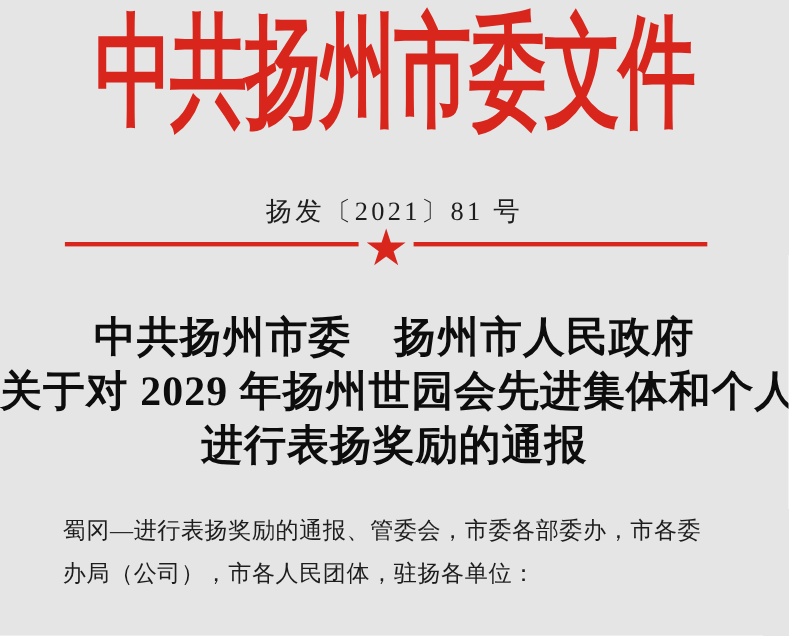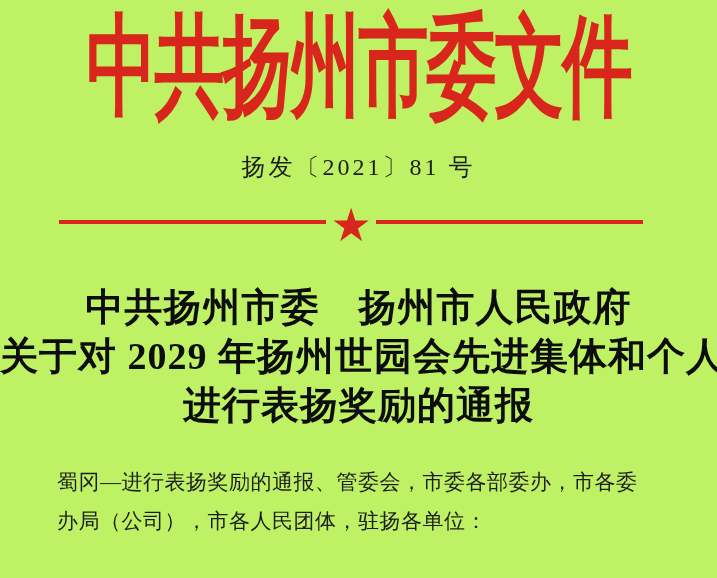--- a/index.html
+++ b/index.html
@@ -4,21 +4,21 @@
 <style>
   html, body {
     margin: 0;
     padding: 0;
     background: #ffffff;
   }
   .page {
     position: relative;
     width: 717px;
     height: 578px;
-    background: #bef264;
+    background: #e5e5e5;
     overflow: hidden;
     font-family: "Liberation Serif", "DejaVu Serif", serif;
   }
   
   .masthead {
     position: absolute;
     top: 6px;
     left: 0;
     width: 100%;
     text-align: center;
@@ -27,21 +27,21 @@
     font-weight: 800;
     line-height: 1.1;
     letter-spacing: -2px;
     transform: scaleY(1.58);
     transform-origin: 50% 0;
     white-space: nowrap;
   }
   
   .doc-number {
     position: absolute;
-    top: 151px;
+    top: 176px;
     left: 0;
     width: 100%;
     text-align: center;
     color: var(--text, #1d1d1d);
     font-size: 24px;
     letter-spacing: 3px;
     white-space: nowrap;
   }
   
   .separator {

